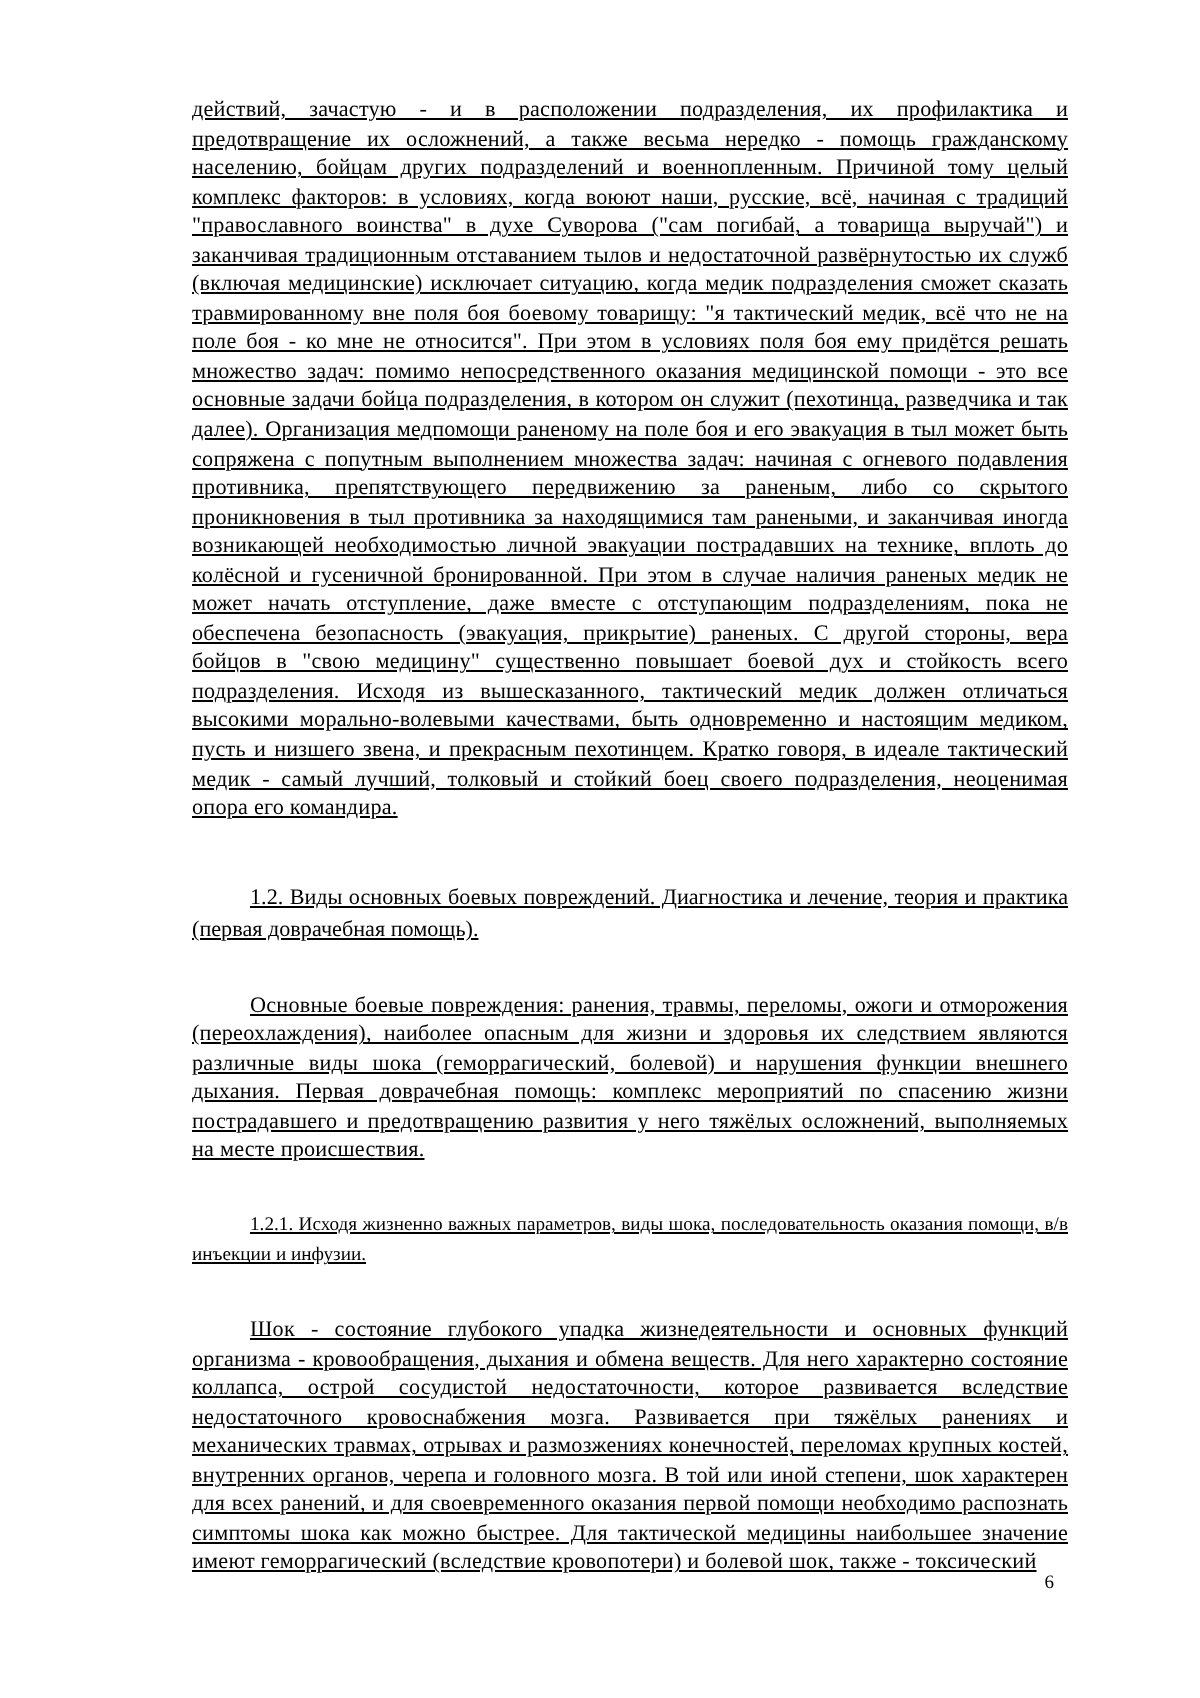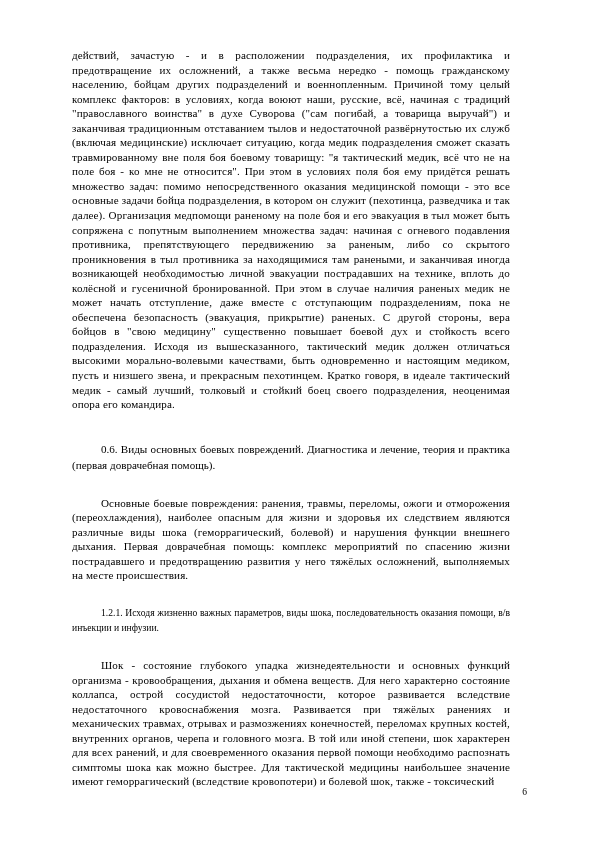--- a/index.html
+++ b/index.html
@@ -14,23 +14,24 @@
   .page {
     position: relative;
     width: 600px;
     height: 849px;
     background: #ffffff;
     overflow: hidden;
     box-sizing: border-box;
   }
   .content {
     position: absolute;
-    left: 72px;
+    left: 96px;
     top: 48px;
     width: 438px;
+    text-decoration: underline;
   }
   .body-par {
     font-size: 11.1px;
     line-height: 14.55px;
     text-align: justify;
     text-indent: 0;
     margin: 0;
     text-justify: inter-word;
     hyphens: none;
     letter-spacing: 0.01em;
@@ -67,21 +68,21 @@
 <body>
 
 <div class="page">
 
   <div class="content">
 
     <p class="body-par">действий, зачастую - и в расположении подразделения, их профилактика и предотвращение их осложнений, а также весьма нередко - помощь гражданскому населению, бойцам других подразделений и военнопленным. Причиной тому целый комплекс факторов: в условиях, когда воюют наши, русские, всё, начиная с традиций "православного воинства" в духе Суворова ("сам погибай, а товарища выручай") и заканчивая традиционным отставанием тылов и недостаточной развёрнутостью их служб (включая медицинские) исключает ситуацию, когда медик подразделения сможет сказать травмированному вне поля боя боевому товарищу: "я тактический медик, всё что не на поле боя - ко мне не относится". При этом в условиях поля боя ему придётся решать множество задач: помимо непосредственного оказания медицинской помощи - это все основные задачи бойца подразделения, в котором он служит (пехотинца, разведчика и так далее). Организация медпомощи раненому на поле боя и его эвакуация в тыл может быть сопряжена с попутным выполнением множества задач: начиная с огневого подавления противника, препятствующего передвижению за раненым, либо со скрытого проникновения в тыл противника за находящимися там ранеными, и заканчивая иногда возникающей необходимостью личной эвакуации пострадавших на технике, вплоть до колёсной и гусеничной бронированной. При этом в случае наличия раненых медик не может начать отступление, даже вместе с отступающим подразделениям, пока не обеспечена безопасность (эвакуация, прикрытие) раненых. С другой стороны, вера бойцов в "свою медицину" существенно повышает боевой дух и стойкость всего подразделения. Исходя из вышесказанного, тактический медик должен отличаться высокими морально-волевыми качествами, быть одновременно и настоящим медиком, пусть и низшего звена, и прекрасным пехотинцем. Кратко говоря, в идеале тактический медик - самый лучший, толковый и стойкий боец своего подразделения, неоценимая опора его командира.</p>
 
     <div class="spacer-lg"></div>
 
-    <p class="heading-2">0.6. Виды основных боевых повреждений. Диагностика и лечение, теория и практика (первая доврачебная помощь).</p>
+    <p class="heading-2">1.2. Виды основных боевых повреждений. Диагностика и лечение, теория и практика (первая доврачебная помощь).</p>
 
     <div class="spacer-md"></div>
 
     <p class="body-par par-indent">Основные боевые повреждения: ранения, травмы, переломы, ожоги и отморожения (переохлаждения), наиболее опасным для жизни и здоровья их следствием являются различные виды шока (геморрагический, болевой) и нарушения функции внешнего дыхания. Первая доврачебная помощь: комплекс мероприятий по спасению жизни пострадавшего и предотвращению развития у него тяжёлых осложнений, выполняемых на месте происшествия.</p>
 
     <div class="spacer-md"></div>
 
     <p class="heading-3">1.2.1. Исходя жизненно важных параметров, виды шока, последовательность оказания помощи, в/в инъекции и инфузии.</p>
 
     <div class="spacer-md"></div>

